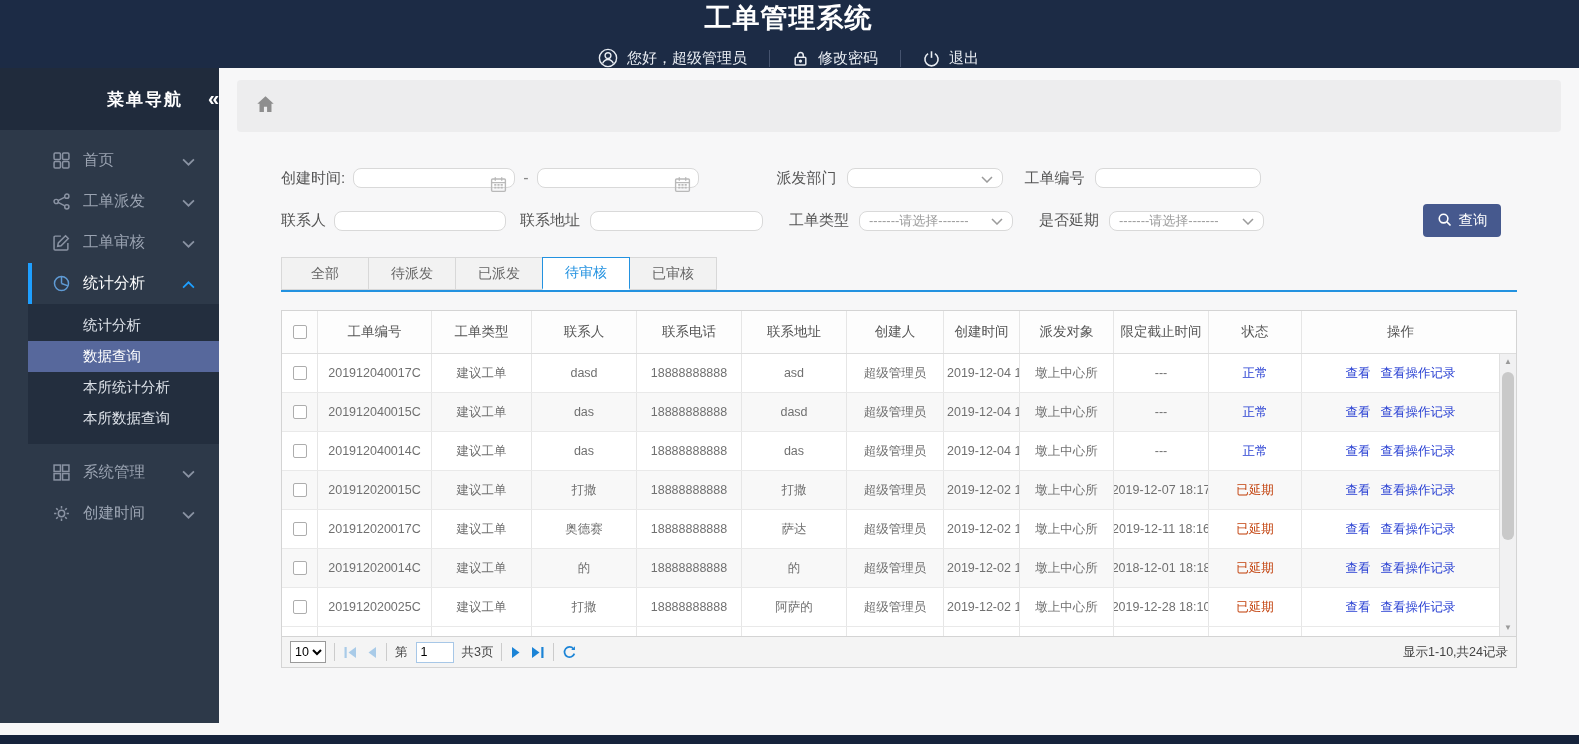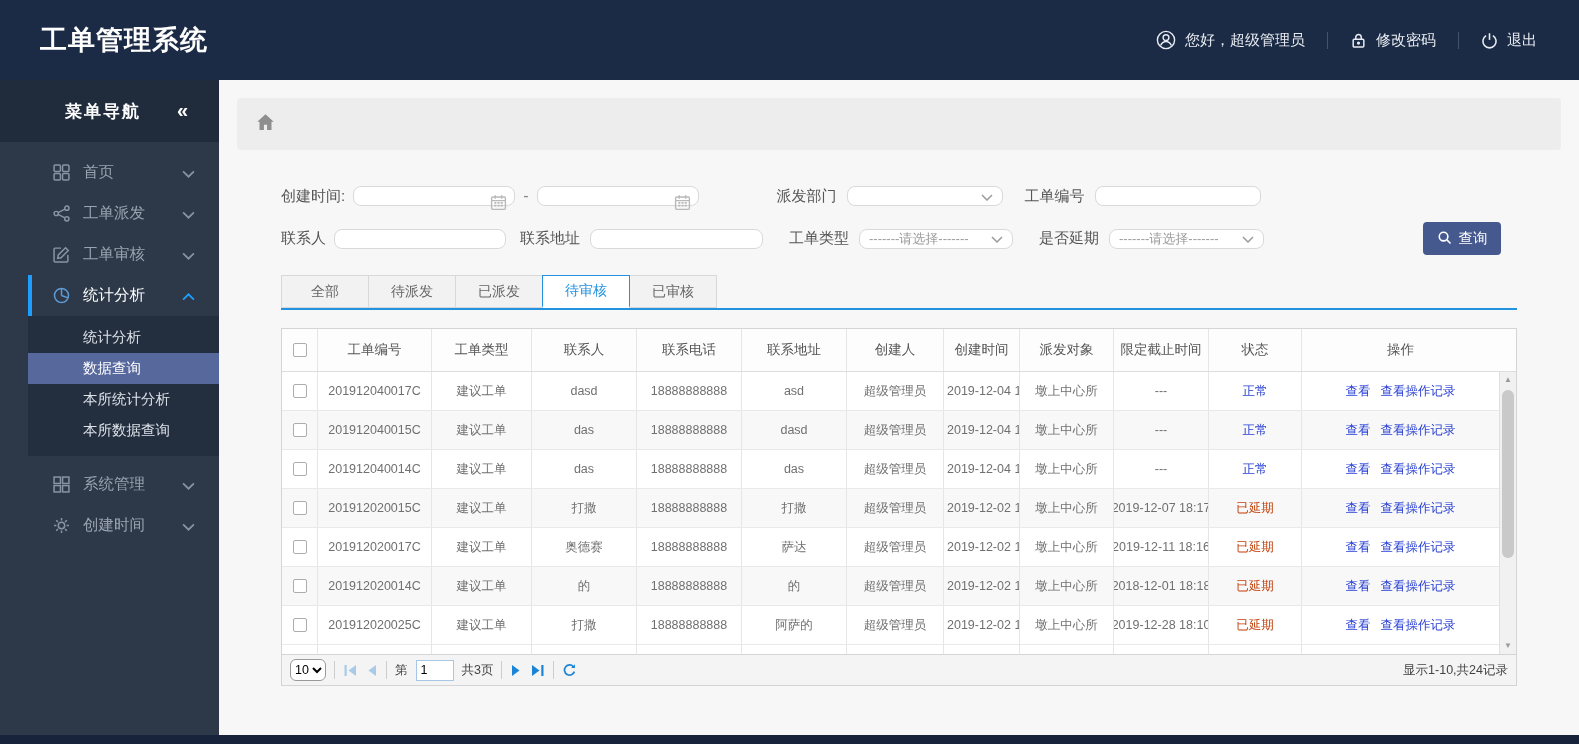--- a/index.html
+++ b/index.html
@@ -1,49 +1,49 @@
 <!DOCTYPE html>
 <html><head>
 <meta charset="utf-8">
 <style>
   * { margin:0; padding:0; box-sizing:border-box; }
   html,body { width:1579px; height:744px; overflow:hidden; }
   body { font-family:"Liberation Sans","DejaVu Sans",sans-serif; background:#f7f7f8; position:relative; }
 
   
-  .topbar { height:80px; background:#1c2b45; display:flex; align-items:center; justify-content:space-between; padding:0 42px 0 40px; }
+  .topbar { height:68px; background:#1c2b45; display:flex; align-items:center; justify-content:space-between; padding:0 42px 0 40px;flex-direction:column; }
   .app-title { color:#fff; font-size:27px; font-weight:bold; letter-spacing:1px; }
   .topbar-right { display:flex; align-items:center; gap:22px; color:#e8ecf2; font-size:15px; }
   .top-item { display:flex; align-items:center; gap:9px; cursor:pointer; }
   .vsep { width:1px; height:17px; background:#45536e; }
   .top-item svg { display:block; }
 
   
   .shell { display:flex; height:655px; }
 
   
   .sidebar { width:219px; background:#2d3949; flex:none; display:flex; flex-direction:column; }
-  .side-head { height:62px; background:#202b3c; display:flex; align-items:center; justify-content:center; gap:36px; color:#fff; }
+  .side-head { height:62px; background:#202b3c; display:flex; align-items:center; justify-content:flex-end; gap:25px; color:#fff; }
   .side-head-title { font-size:17px; font-weight:bold; letter-spacing:2px; margin-left:34px; }
   .collapse { font-size:20px; font-weight:bold; cursor:pointer; line-height:1; padding-bottom:3px; }
   .menu { padding-top:10px;margin-left:28px; }
   .mitem { height:41px; display:flex; align-items:center; padding:0 24px 0 25px; color:#9aa3b1; font-size:15.5px; cursor:pointer; position:relative; }
   .mitem .micon { width:17px; height:17px; margin-right:13px; color:#8a93a3; flex:none; }
   .mitem .mlabel { flex:1; }
   .mitem .chev { color:#8a93a3; }
   .mitem.active { color:#fff; }
   .mitem.active::before { content:""; position:absolute; left:0; top:0; bottom:0; width:4px; background:#1e9fff; }
   .mitem.active .micon { color:#5f9bd5; }
   .mitem.active .chev { color:#1e9fff; }
   .submenu { background:#232e3e; padding:6px 0 10px; }
   .sitem { height:31px; display:flex; align-items:center; padding-left:55px; color:#dde2e9; font-size:14.5px; cursor:pointer; }
   .sitem.active { background:#57689c; color:#fff; }
 
   
-  .main { flex:1; padding:18px 18px 0; overflow:hidden; }
+  .main { flex:1; padding:12px 18px 0; overflow:hidden; }
   .crumb-bar { height:52px; background:#ededee; border-radius:4px; display:flex; align-items:center; padding:0 18px; }
   .panel { margin:0 44px; }
 
   
   .filters { margin-top:36px; }
   .f-row { display:flex; align-items:center; }
   .f-row + .f-row { margin-top:16px; }
   .f-label { color:#555; font-size:15px; white-space:nowrap; }
   .inp, .sel { height:20px; background:#fff; border:1px solid #d9d9d9; border-radius:8px; font-size:14px; color:#444; }
   .inp { padding:0 8px; outline:none; font-family:inherit; }
@@ -79,21 +79,21 @@
   .delayed { color:#c2410c; }
   .link { color:#2940d3; text-decoration:none; cursor:pointer; font-size:12.5px; }
   .vscroll { position:absolute; top:43px; right:0; bottom:0; width:17px; background:#f1f1f2; border-left:1px solid #e0e0e0; }
   .vscroll .arr { position:absolute; left:0; width:16px; text-align:center; color:#9a9a9a; font-size:8px; line-height:14px; cursor:pointer; }
   .vscroll .arr.up { top:1px; }
   .vscroll .arr.down { bottom:1px; }
   .vscroll .thumb { position:absolute; left:2px; top:18px; width:12px; height:168px; background:#c9c9c9; border-radius:6px; cursor:pointer; }
 
   
   .pager { border:1px solid #d4d4d4; border-top:none; background:#f4f4f4; height:31px; display:flex; align-items:center; padding:0 8px; gap:8px; }
-  .psize { height:22px; border:1px solid #9a9a9a; border-radius:6px; background:#fff; font-size:12.5px; font-family:inherit; }
+  .psize { height:22px; border:1px solid #9a9a9a; border-radius:0; background:#fff; font-size:12.5px; font-family:inherit; }
   .psep { width:1px; height:18px; background:#ccc; }
   .pbtn { display:flex; align-items:center; cursor:pointer; }
   .pg-text { font-size:12.5px; color:#444; }
   .pg-input { width:38px; height:21px; border:1px solid #a7c7e7; background:#fff; font-size:12.5px; padding:0 4px; outline:none; font-family:inherit; }
   .pager-right { margin-left:auto; font-size:12.5px; color:#444; }
 
   
   .footbar { position:absolute; left:0; right:0; bottom:0; height:9px; background:#16233b; }
 </style>
 </head>

